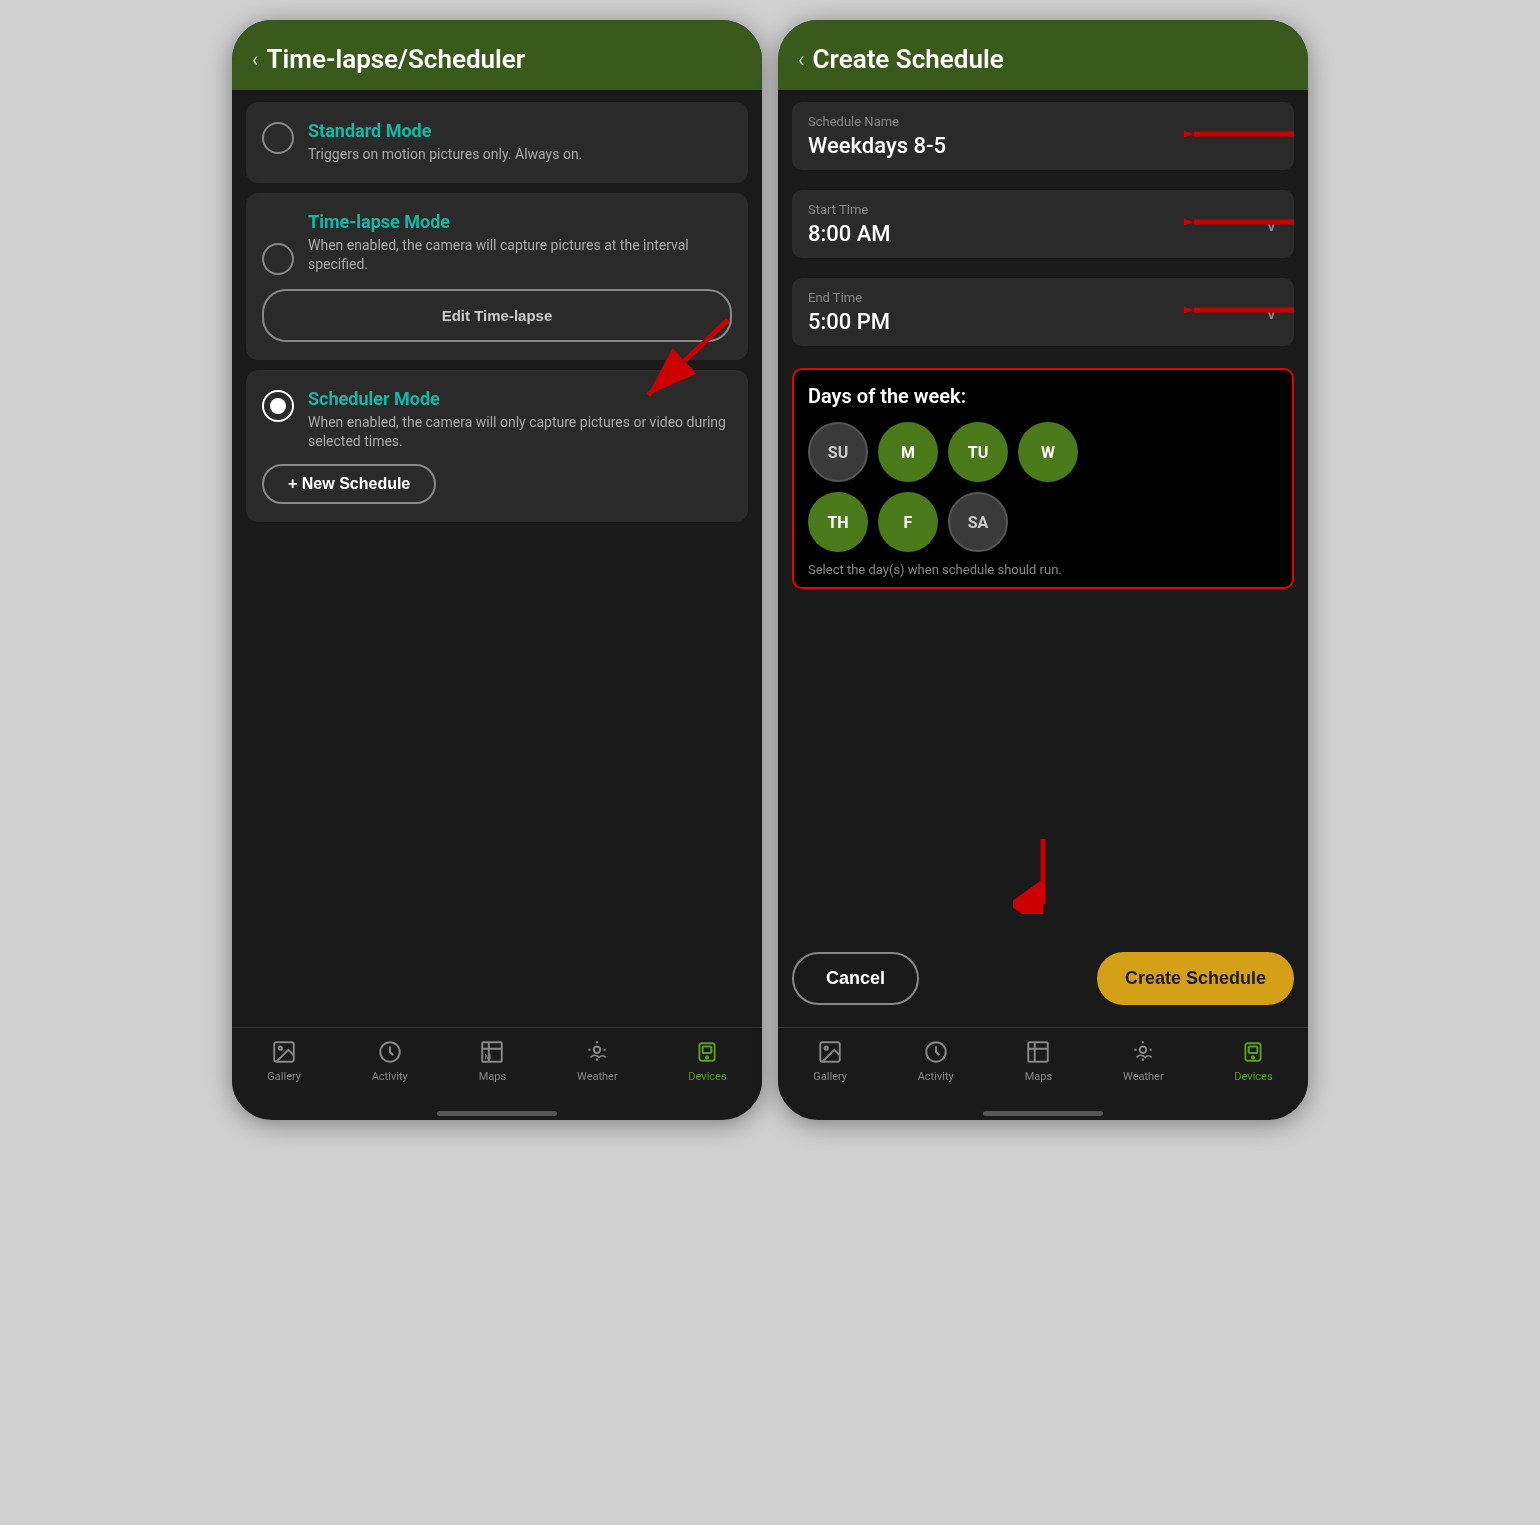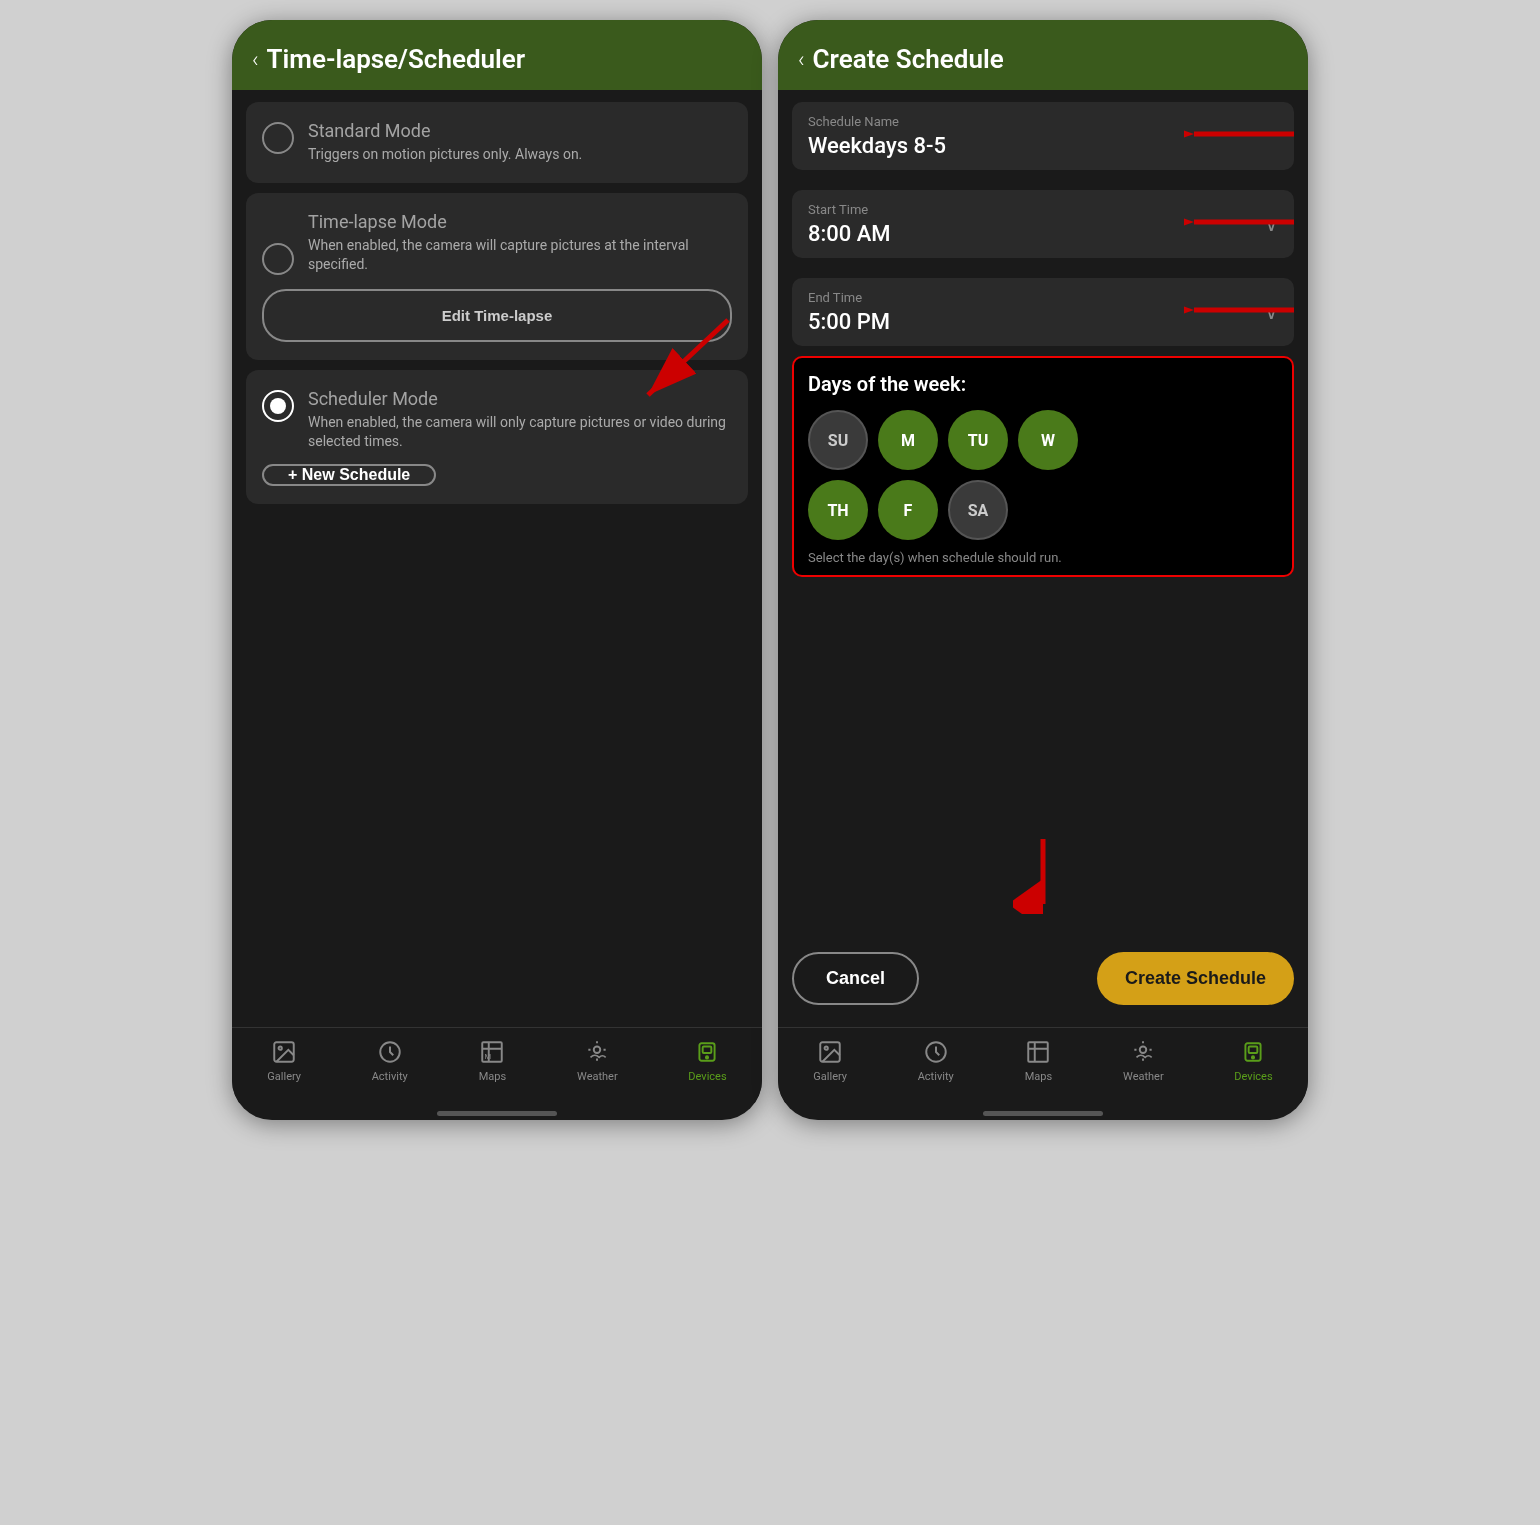--- a/index.html
+++ b/index.html
@@ -79,23 +79,23 @@
       border-color: #fff;
     }
     .radio-inner {
       width: 16px;
       height: 16px;
       border-radius: 50%;
       background: #fff;
     }
     .mode-text { flex: 1; }
     .mode-title {
-      color: #a3a3a3;
+      color: #14b8a6;
       font-size: 18px;
-      font-weight: 400;
+      font-weight: 700;
       margin-bottom: 4px;
     }
     .mode-desc {
       color: #aaa;
       font-size: 14px;
       line-height: 1.4;
     }
     .timelapse-card {
       background: #2a2a2a;
       border-radius: 12px;
@@ -129,21 +129,21 @@
       gap: 14px;
       margin-bottom: 12px;
     }
     .new-schedule-btn {
       background: transparent;
       border: 2px solid #888;
       border-radius: 24px;
       color: #fff;
       font-size: 16px;
       font-weight: 600;
-      padding: 0 24px;
+      padding: 9px 24px;
       cursor: pointer;
       display: flex;
       align-items: center;
       gap: 8px;
       margin-top: 10px;
     }
     .bottom-nav {
       background: #1a1a1a;
       border-top: 1px solid #333;
       display: flex;
@@ -438,21 +438,21 @@
             <defs>
               <marker id="arr3" markerWidth="10" markerHeight="7" refX="0" refY="3.5" orient="auto">
                 <polygon points="10 0, 0 3.5, 10 7" fill="#cc0000"></polygon>
               </marker>
             </defs>
             <line x1="110" y1="20" x2="10" y2="20" stroke="#cc0000" stroke-width="5" marker-end="url(#arr3)"></line>
           </svg>
         </div>
       </div>
 
-      <div style="position:relative;margin-bottom:0;">
+      <div style="position:relative;margin-bottom:12px;">
         <div class="field-group" style="margin-bottom:0;">
           <div class="field-row">
             <div>
               <div class="field-label">End Time</div>
               <div class="field-value">5:00 PM</div>
             </div>
             <span class="chevron">∨</span>
           </div>
         </div>
         <div style="position:absolute;top:50%;right:-10px;transform:translateY(-50%);pointer-events:none;">

